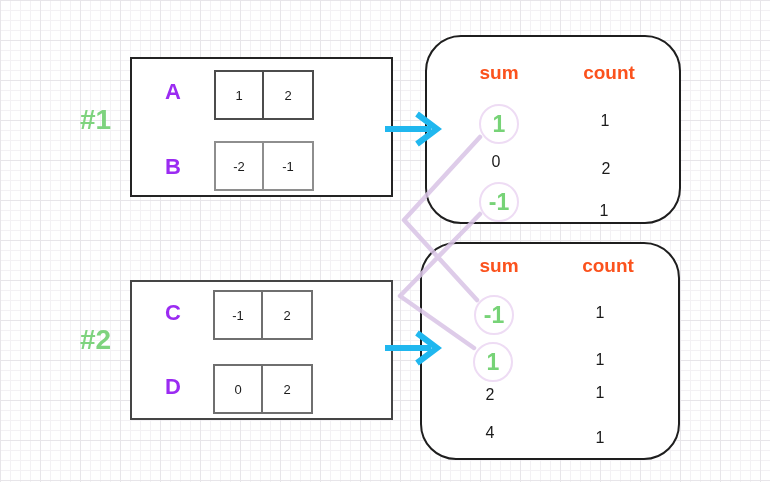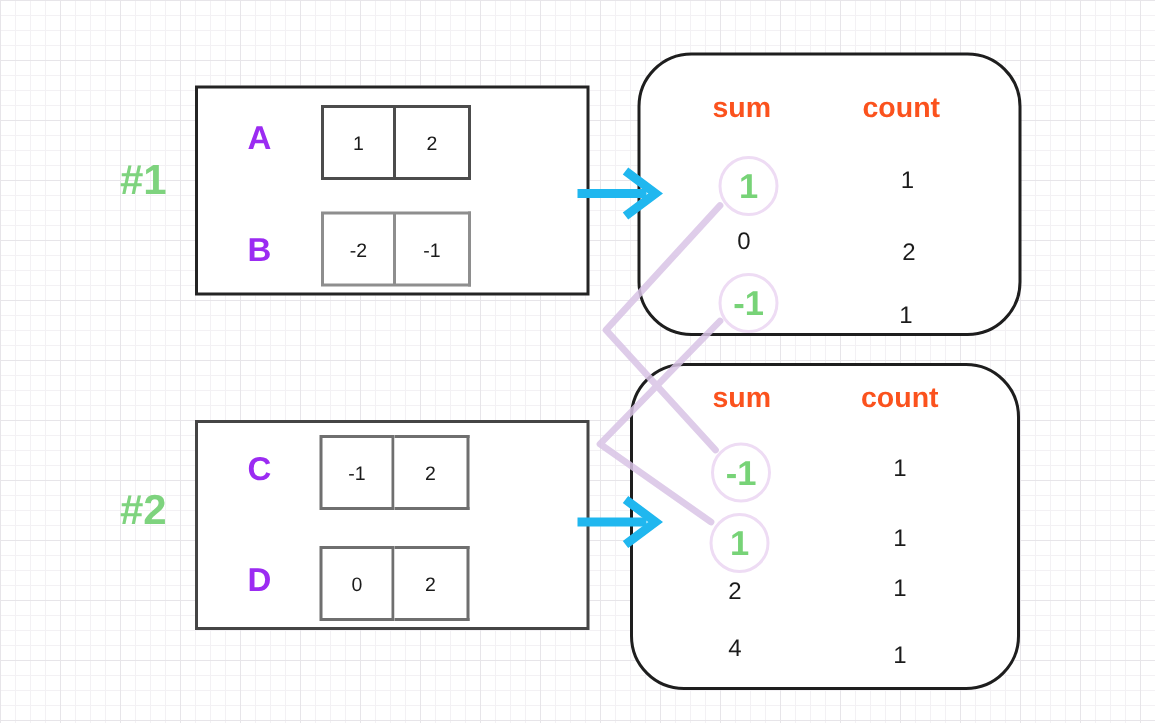--- a/index.html
+++ b/index.html
@@ -19,21 +19,21 @@
   .array-box.second { border-color:#454545; }
   .array-name { position:absolute; font-size:22px; font-weight:bold; color:#9b2bf2; }
   .cells { position:absolute; display:flex; }
   .cell { width:50px; height:50px; box-sizing:border-box; border:2px solid #4c4c4c;
           display:flex; align-items:center; justify-content:center;
           font-size:13px; color:#1b1b1b; background:#fff; }
   .cell + .cell { border-left-width:0; }
   .cells.gray-b .cell { border-color:#8e8e8e; }
   .cells.gray-c .cell { border-color:#6f6f6f; }
   .sum-table { position:absolute; background:#fff; border:2px solid #1e1e1e; border-radius:36px; box-sizing:border-box; }
-  .th { position:absolute; font-size:19px; font-weight:bold; color:#fb521d; }
+  .th { position:absolute; font-size:19px; font-weight:bold; color:#fb521d; text-align:center; }
   .sum-val { position:absolute; width:40px; height:40px; line-height:40px; text-align:center;
              font-size:16px; color:#1b1b1b; box-sizing:border-box; }
   .sum-val.circled { border:2px solid #eedcf4; border-radius:50%; color:#77d377;
                      font-size:23px; font-weight:bold; line-height:36px; }
   .count-val { position:absolute; width:24px; height:16px; line-height:16px; text-align:center;
                font-size:16px; color:#1b1b1b; }
   .overlay { position:absolute; left:0; top:0; pointer-events:none; z-index:5; }
 </style>
 </head>
 <body>

